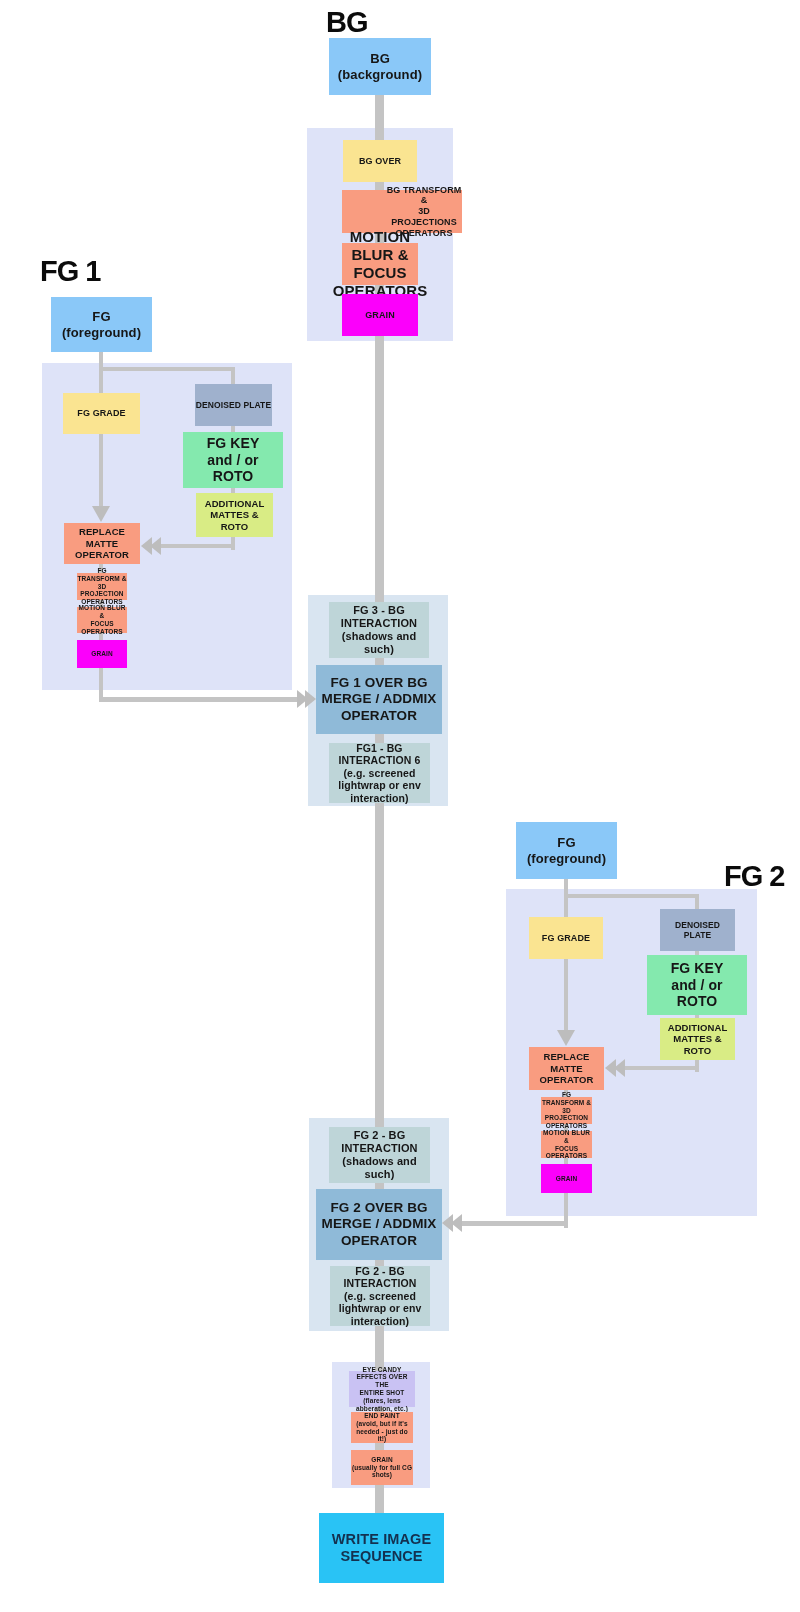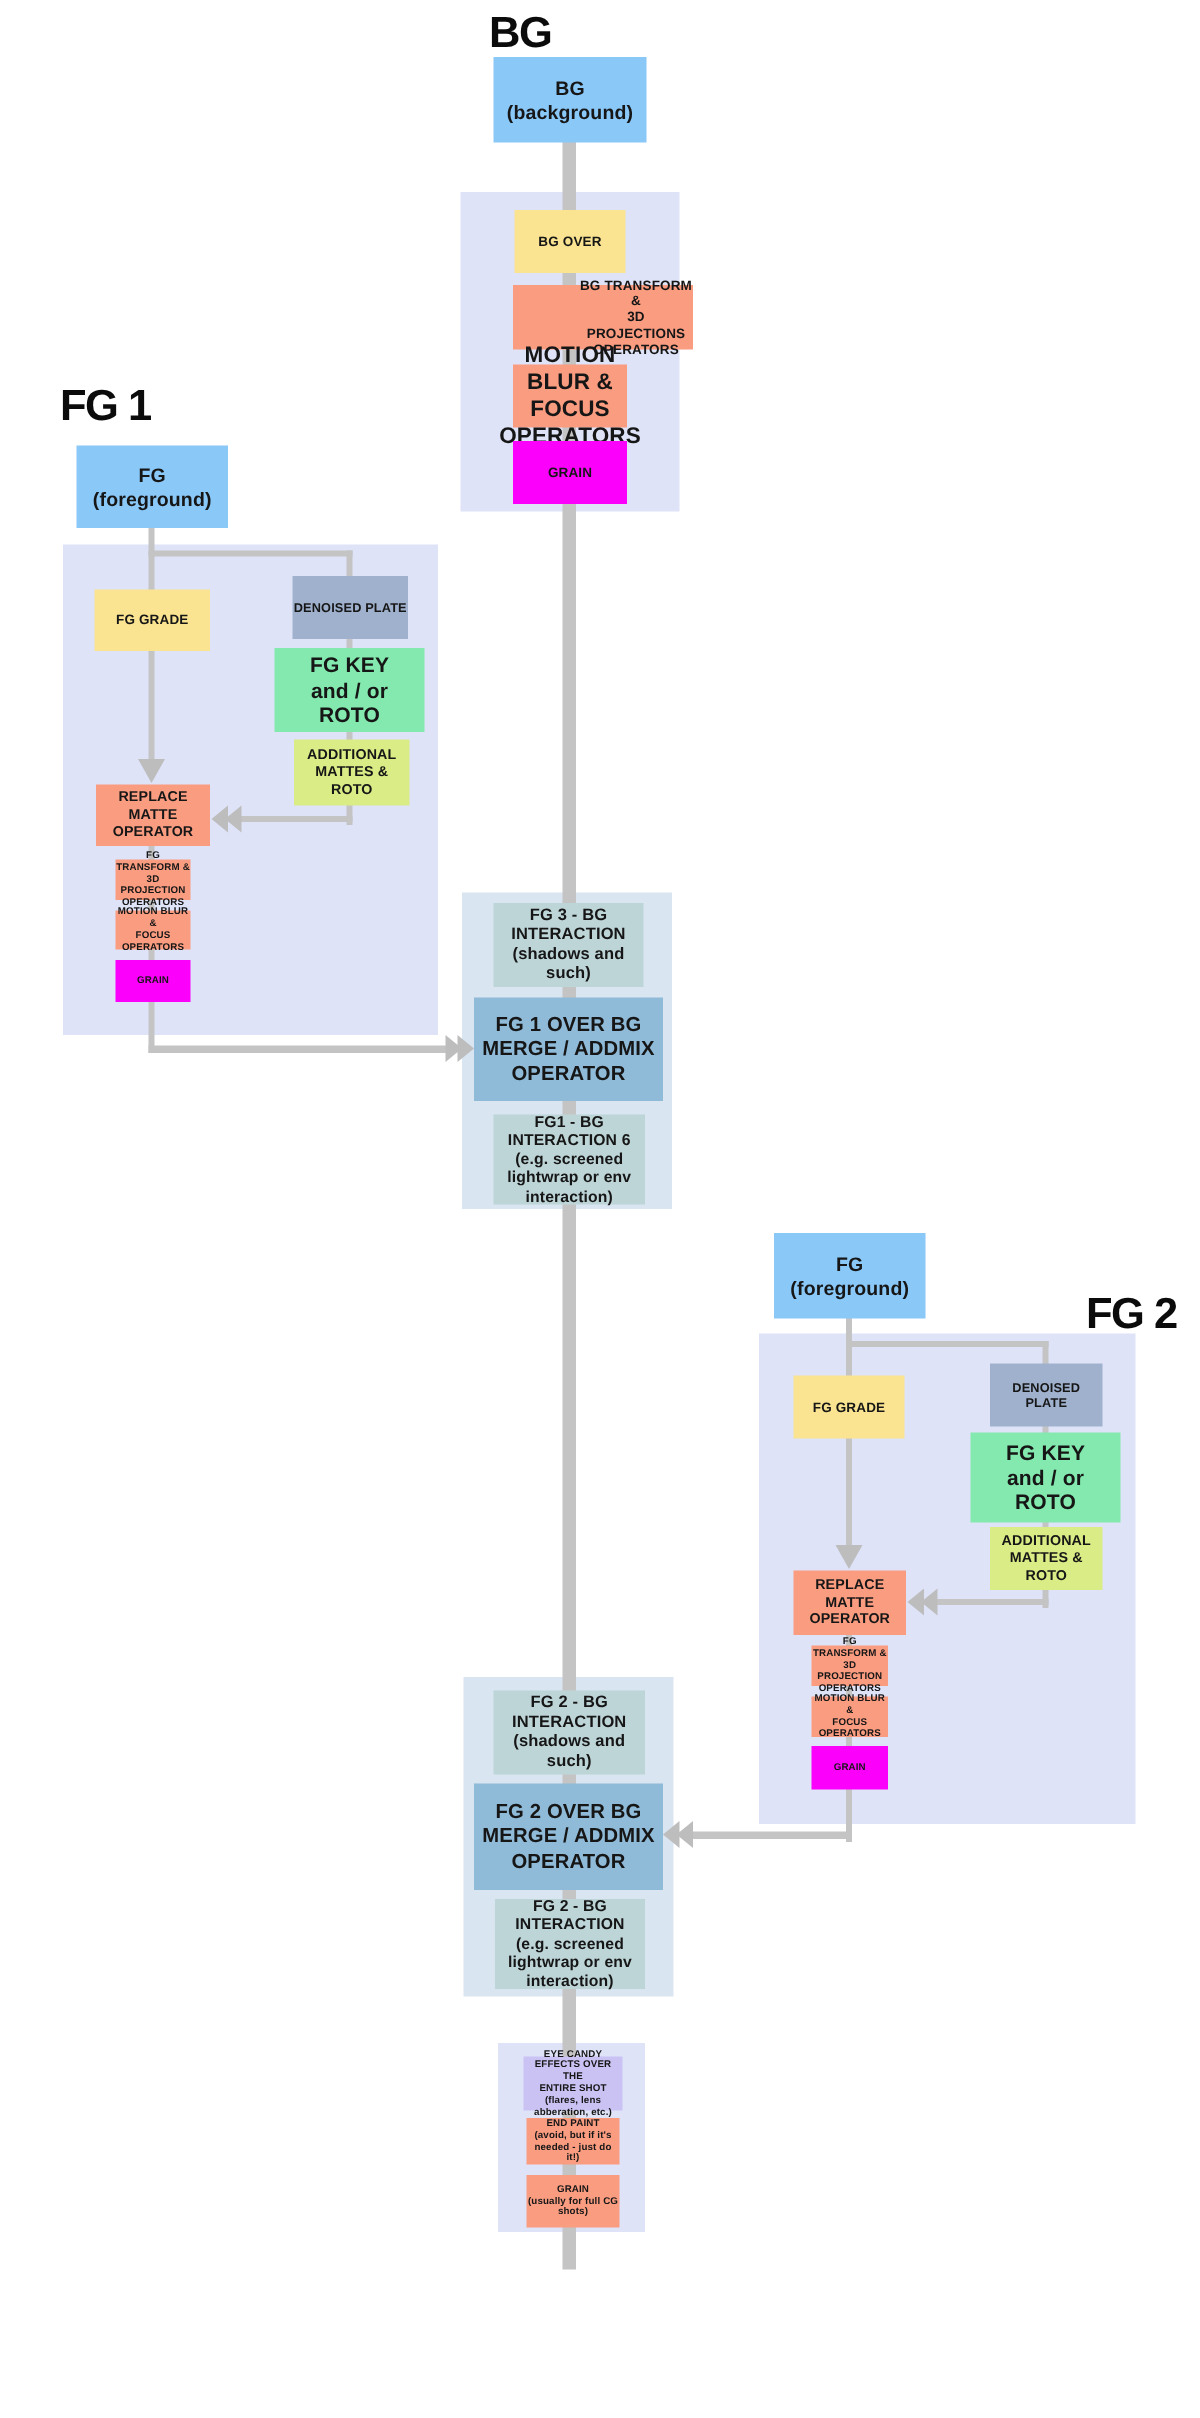--- a/index.html
+++ b/index.html
@@ -150,14 +150,16 @@
 ENTIRE SHOT
 (flares, lens
 abberation, etc.)</div>
   <div class="node" style="left: 351px; top: 1412px; width: 62px; height: 31px; font-size: 6.5px; background-color: rgb(249, 156, 128);">END PAINT
 (avoid, but if it's
 needed - just do it!)</div>
   <div class="node" style="left: 351px; top: 1450px; width: 62px; height: 35px; font-size: 6.5px; background-color: rgb(249, 156, 128);">GRAIN
 (usually for full CG
 shots)</div>
 
+  <div class="node" style="left: 319px; top: 1513px; width: 125px; height: 70px; font-size: 14.5px; background-color: rgb(41, 195, 245); color: rgb(20, 49, 79);">WRITE IMAGE
+SEQUENCE</div>
 
 </div>
 
 </body></html>

